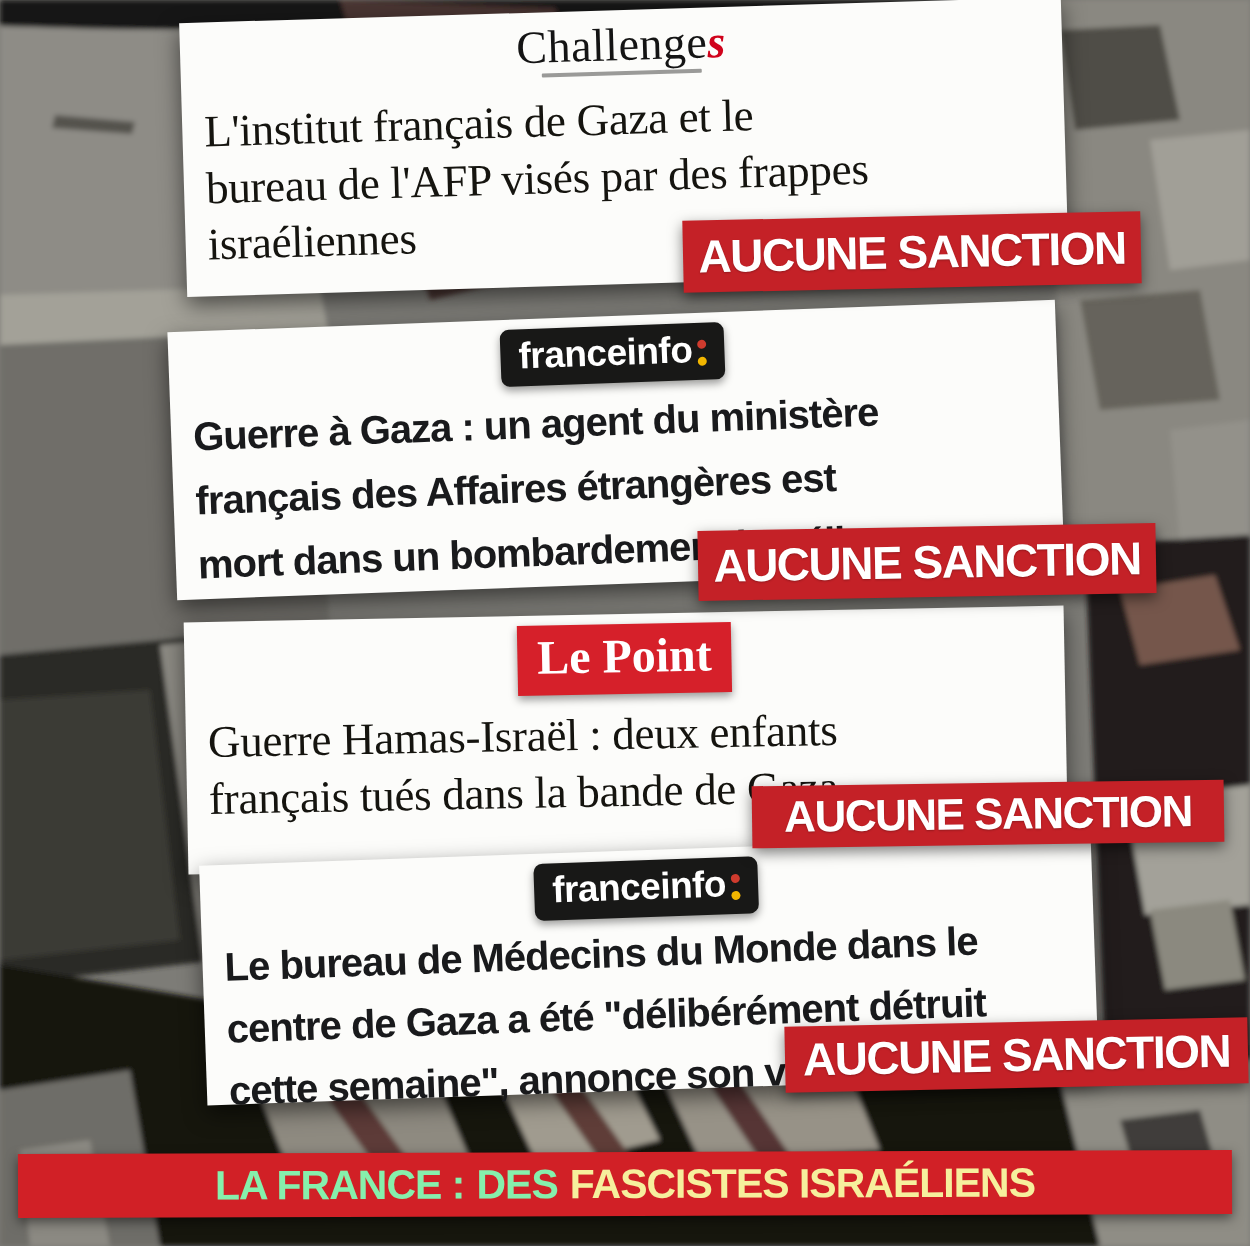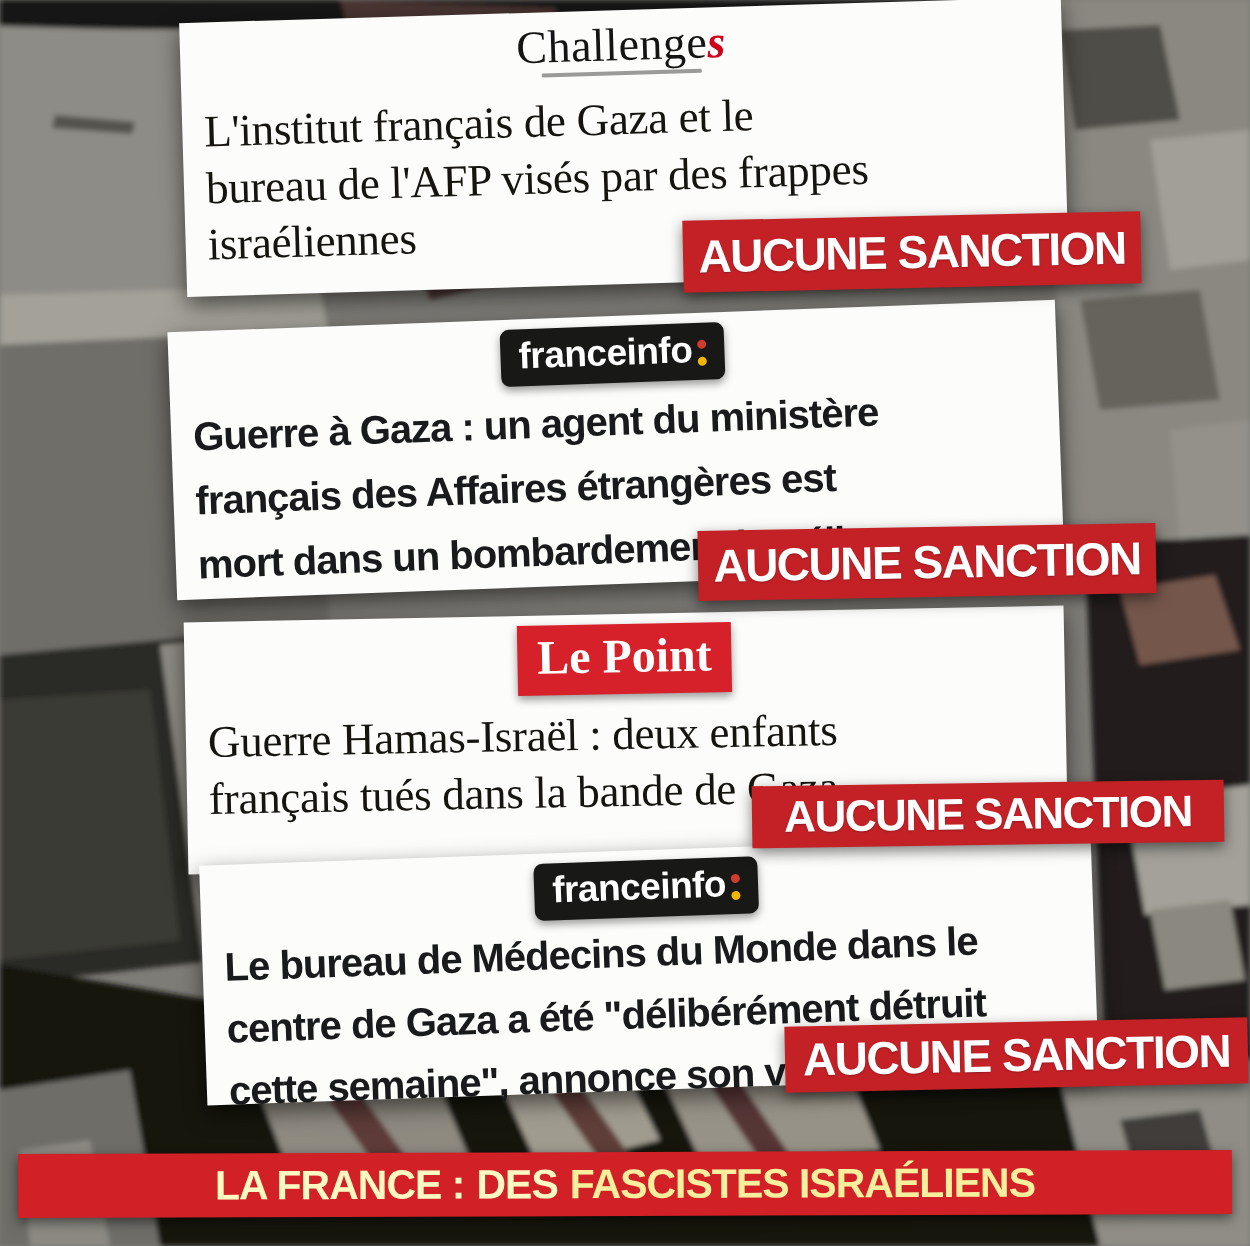--- a/index.html
+++ b/index.html
@@ -49,21 +49,21 @@
     text-shadow:0 1px 2px rgba(0,0,0,.25);
   }
   
   .banner{
     position:absolute;left:18px;top:1152px;width:1214px;height:64px;z-index:4;
     background:#d12026;display:flex;align-items:center;justify-content:center;
     font-weight:800;font-size:41px;letter-spacing:-1px;white-space:nowrap;
     box-shadow:0 4px 12px rgba(0,0,0,.5);transform:rotate(-.2deg);
   }
   .banner span{margin:0 6px;line-height:1;}
-  .seg-white{color:#fef9c3;}
+  .seg-white{color:#86efac;}
   .seg-yellow{color:#f6ef9d;}
   
   #card1{left:183px;top:10px;width:882px;height:274px;transform:rotate(-1.7deg);}
   #card2{left:172px;top:316px;width:888px;height:268px;transform:rotate(-2.1deg);}
   #card3{left:186px;top:614px;width:880px;height:252px;transform:rotate(-1.1deg);}
   #card4{left:203px;top:850px;width:892px;height:240px;transform:rotate(-2deg);}
   #badge1{left:683px;top:216px;width:458px;height:72px;transform:rotate(-1.2deg);}
   #badge2{left:698px;top:527px;width:458px;height:70px;transform:rotate(-1deg);}
   #badge3{left:752px;top:783px;width:472px;height:62px;transform:rotate(-.8deg);font-size:44px;}
   #badge4{left:785px;top:1022px;width:463px;height:66px;transform:rotate(-1.2deg);}

